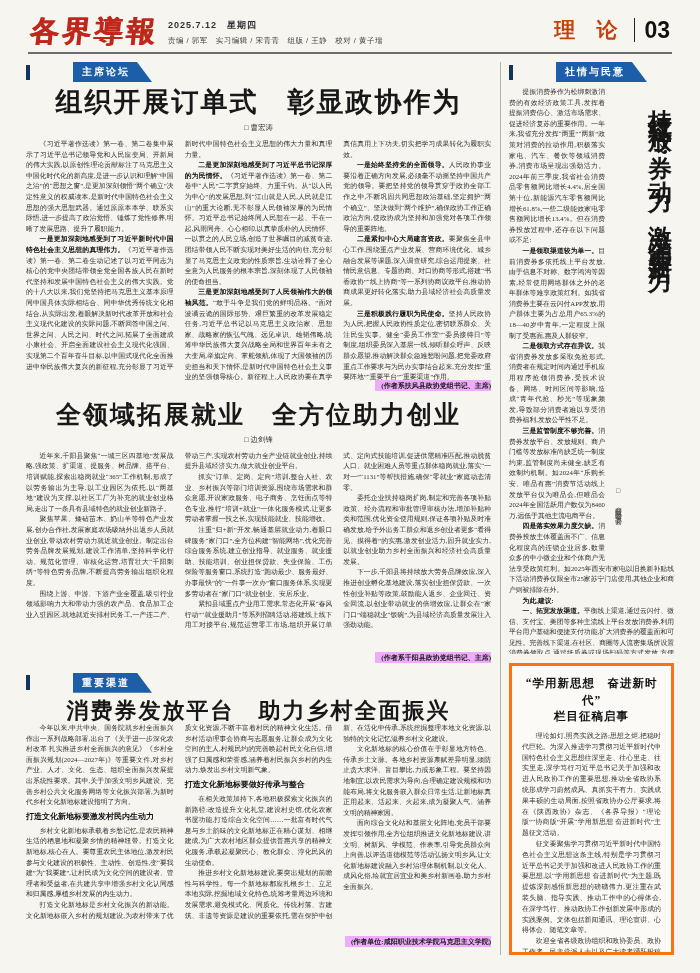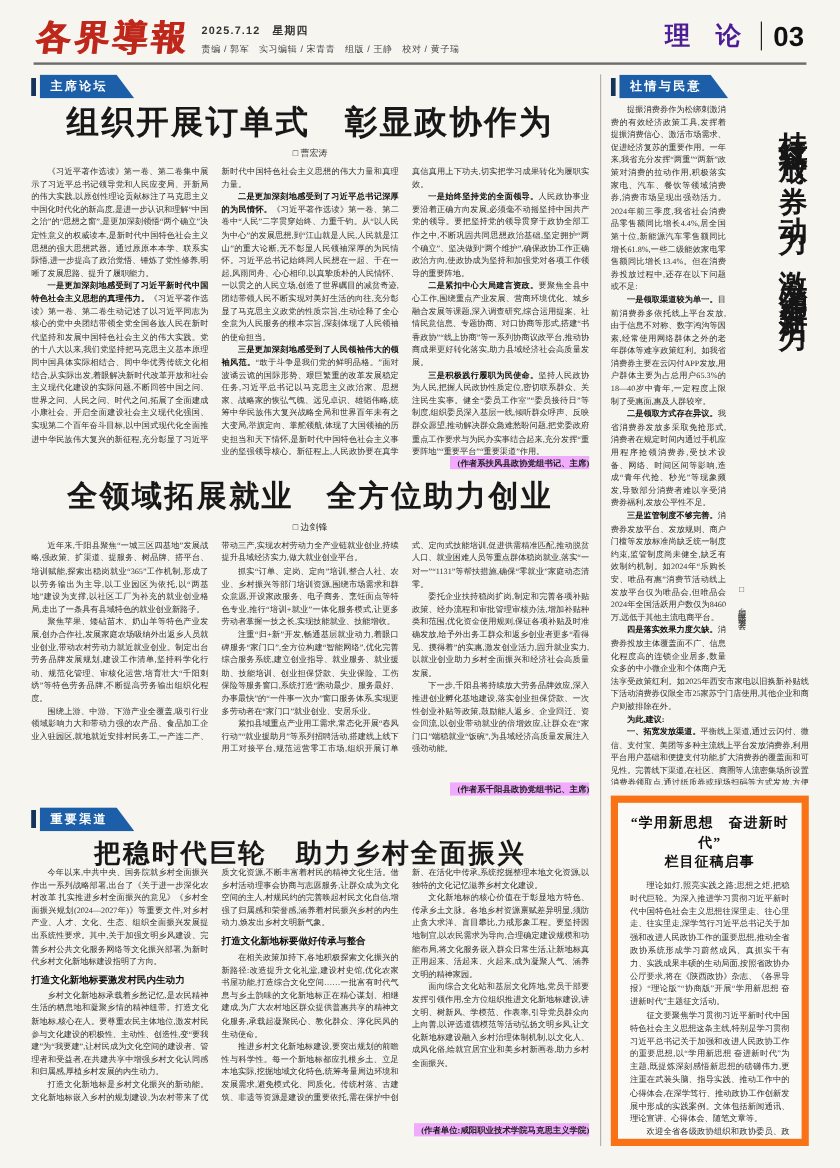--- a/index.html
+++ b/index.html
@@ -18,32 +18,32 @@
   .mast-left { display:flex; align-items:flex-start; gap:10px; }
   .masthead {
     color:#bf271b; font-weight:bold; font-size:29px; letter-spacing:3px;
     font-family:"DejaVu Serif",serif; transform:skewX(-6deg); line-height:1;
     text-shadow:1px 0 0 #bf271b;
   }
   .mast-info { font-family:"Liberation Sans",sans-serif; padding-top:2px; }
   .mast-date { font-size:9px; font-weight:bold; color:#333; letter-spacing:1px; }
   .mast-staff { font-size:7.5px; color:#444; margin-top:4px; letter-spacing:0.5px; }
   .page-info { display:flex; align-items:center; gap:9px; padding-bottom:2px; }
-  .page-section { font-size:21px; font-weight:900; letter-spacing:8px; color:#4c1d95; }
+  .page-section { font-size:21px; font-weight:900; letter-spacing:8px; color:#c2410c; }
   .page-divider { width:1px; height:24px; background:#222; }
   .page-no { font-size:23px; font-weight:900; color:#111; font-family:"Liberation Sans",sans-serif; }
   .head-rule { height:2px; background:#6d6d6d; margin:0 2px 8px 2px; }
 
   
   .main { display:flex; align-items:stretch; }
   .left-col { width:474px; padding-right:9px; }
   .right-col { width:174px; border-left:1px solid #b6b2a8; padding-left:8px; }
 
   
-  .sec-label-row { display:flex; align-items:center; margin-bottom:5px; }
+  .sec-label-row { display:flex; align-items:center; margin-bottom:5px;gap:40px; }
   .sec-bar { width:4px; height:15px; background:#14345c; margin-right:3px; }
   .sec-label {
     display:inline-block; background:#1c5fa8; color:#fff;
     font-family:"Liberation Sans",sans-serif; font-weight:bold;
     font-size:10px; letter-spacing:2px; padding:3px 22px 3px 9px;
     clip-path:polygon(0 0, calc(100% - 15px) 0, 100% 100%, 0 100%);
   }
 
   
   .article { position:relative; }
@@ -73,21 +73,21 @@
     writing-mode:vertical-rl; font-size:24px; font-weight:900; color:#161616;
     letter-spacing:7px; line-height:1.2;
   }
   .vert-byline {
     position:absolute; left:1px; bottom:46px;
     writing-mode:vertical-rl; font-size:7px; color:#444; letter-spacing:2px;
   }
 
   
   .notice {
-    margin-top:9px; border:6px solid #f97316; background:#fbfaf6;
+    margin-top:9px; border:3px solid #f97316; background:#fbfaf6;
     padding:9px 10px; height:292px; overflow:hidden; position:relative;
   }
   .notice-title { text-align:center; font-weight:900; font-size:11.5px; line-height:1.45; color:#111; letter-spacing:1px; }
   .notice-body { margin-top:6px; }
   .notice .para { font-size:6.9px; line-height:10.8px; }
 </style>
 </head>
 <body>
 
 <div class="page">
@@ -145,21 +145,21 @@
             <p class="para">下一步,千阳县将持续放大劳务品牌效应,深入推进创业孵化基地建设,落实创业担保贷款、一次性创业补贴等政策,鼓励能人返乡、企业回迁、资金回流,以创业带动就业的倍增效应,让群众在“家门口”端稳就业“饭碗”,为县域经济高质量发展注入强劲动能。</p>
           </div>
         <div class="author-footer">(作者系千阳县政协党组书记、主席)</div>
       </div>
 
       <div class="article">
         <div class="sec-label-row">
           <span class="sec-bar"></span>
           <span class="sec-label">重要渠道</span>
         </div>
-        <div class="headline h3">把稳时代巨轮　助力乡村全面振兴</div>
+        <div class="headline h3">消费券发放平台　助力乡村全面振兴</div>
         <div class="cols3 forum-text">
             <p class="para">今年以来,中共中央、国务院就乡村全面振兴作出一系列战略部署,出台了《关于进一步深化农村改革 扎实推进乡村全面振兴的意见》《乡村全面振兴规划(2024—2027年)》等重要文件,对乡村产业、人才、文化、生态、组织全面振兴发展提出系统性要求。其中,关于加强文明乡风建设、完善乡村公共文化服务网络等文化振兴部署,为新时代乡村文化新地标建设指明了方向。</p>
             <p class="col-subhead">打造文化新地标要激发村民内生动力</p>
             <p class="para">乡村文化新地标承载着乡愁记忆,是农民精神生活的栖息地和凝聚乡情的精神纽带。打造文化新地标,核心在人。要尊重农民主体地位,激发村民参与文化建设的积极性、主动性、创造性,变“要我建”为“我要建”,让村民成为文化空间的建设者、管理者和受益者,在共建共享中增强乡村文化认同感和归属感,厚植乡村发展的内生动力。</p>
             <p class="para">打造文化新地标是乡村文化振兴的新动能。文化新地标嵌入乡村的规划建设,为农村带来了优质文化资源,不断丰富着村民的精神文化生活。借乡村活动理事会协商与志愿服务,让群众成为文化空间的主人,村规民约的完善唤起村民文化自信,增强了归属感和荣誉感,涵养着村民振兴乡村的内生动力,焕发出乡村文明新气象。</p>
             <p class="col-subhead">打造文化新地标要做好传承与整合</p>
             <p class="para">在相关政策加持下,各地积极探索文化振兴的新路径:改造提升文化礼堂,建设村史馆,优化农家书屋功能,打造综合文化空间……一批富有时代气息与乡土韵味的文化新地标正在精心谋划、相继建成,为广大农村地区群众提供普惠共享的精神文化服务,承载起凝聚民心、教化群众、淳化民风的生动使命。</p>
             <p class="para">推进乡村文化新地标建设,要突出规划的前瞻性与科学性。每一个新地标都应扎根乡土、立足本地实际,挖掘地域文化特色,统筹考量周边环境和发展需求,避免模式化、同质化。传统村落、古建筑、非遗等资源是建设的重要依托,需在保护中创新、在活化中传承,系统挖掘整理本地文化资源,以独特的文化记忆滋养乡村文化建设。</p>
             <p class="para">文化新地标的核心价值在于彰显地方特色、传承乡土文脉。各地乡村资源禀赋差异明显,须防止贪大求洋、盲目攀比,力戒形象工程。要坚持因地制宜,以农民需求为导向,合理确定建设规模和功能布局,将文化服务嵌入群众日常生活,让新地标真正用起来、活起来、火起来,成为凝聚人气、涵养文明的精神家园。</p>
             <p class="para">面向综合文化站和基层文化阵地,党员干部要发挥引领作用,全方位组织推进文化新地标建设,讲文明、树新风、学模范、作表率,引导党员群众向上向善,以评选道德模范等活动弘扬文明乡风,让文化新地标建设融入乡村治理体制机制,以文化人、成风化俗,绘就宜居宜业和美乡村新画卷,助力乡村全面振兴。</p>

